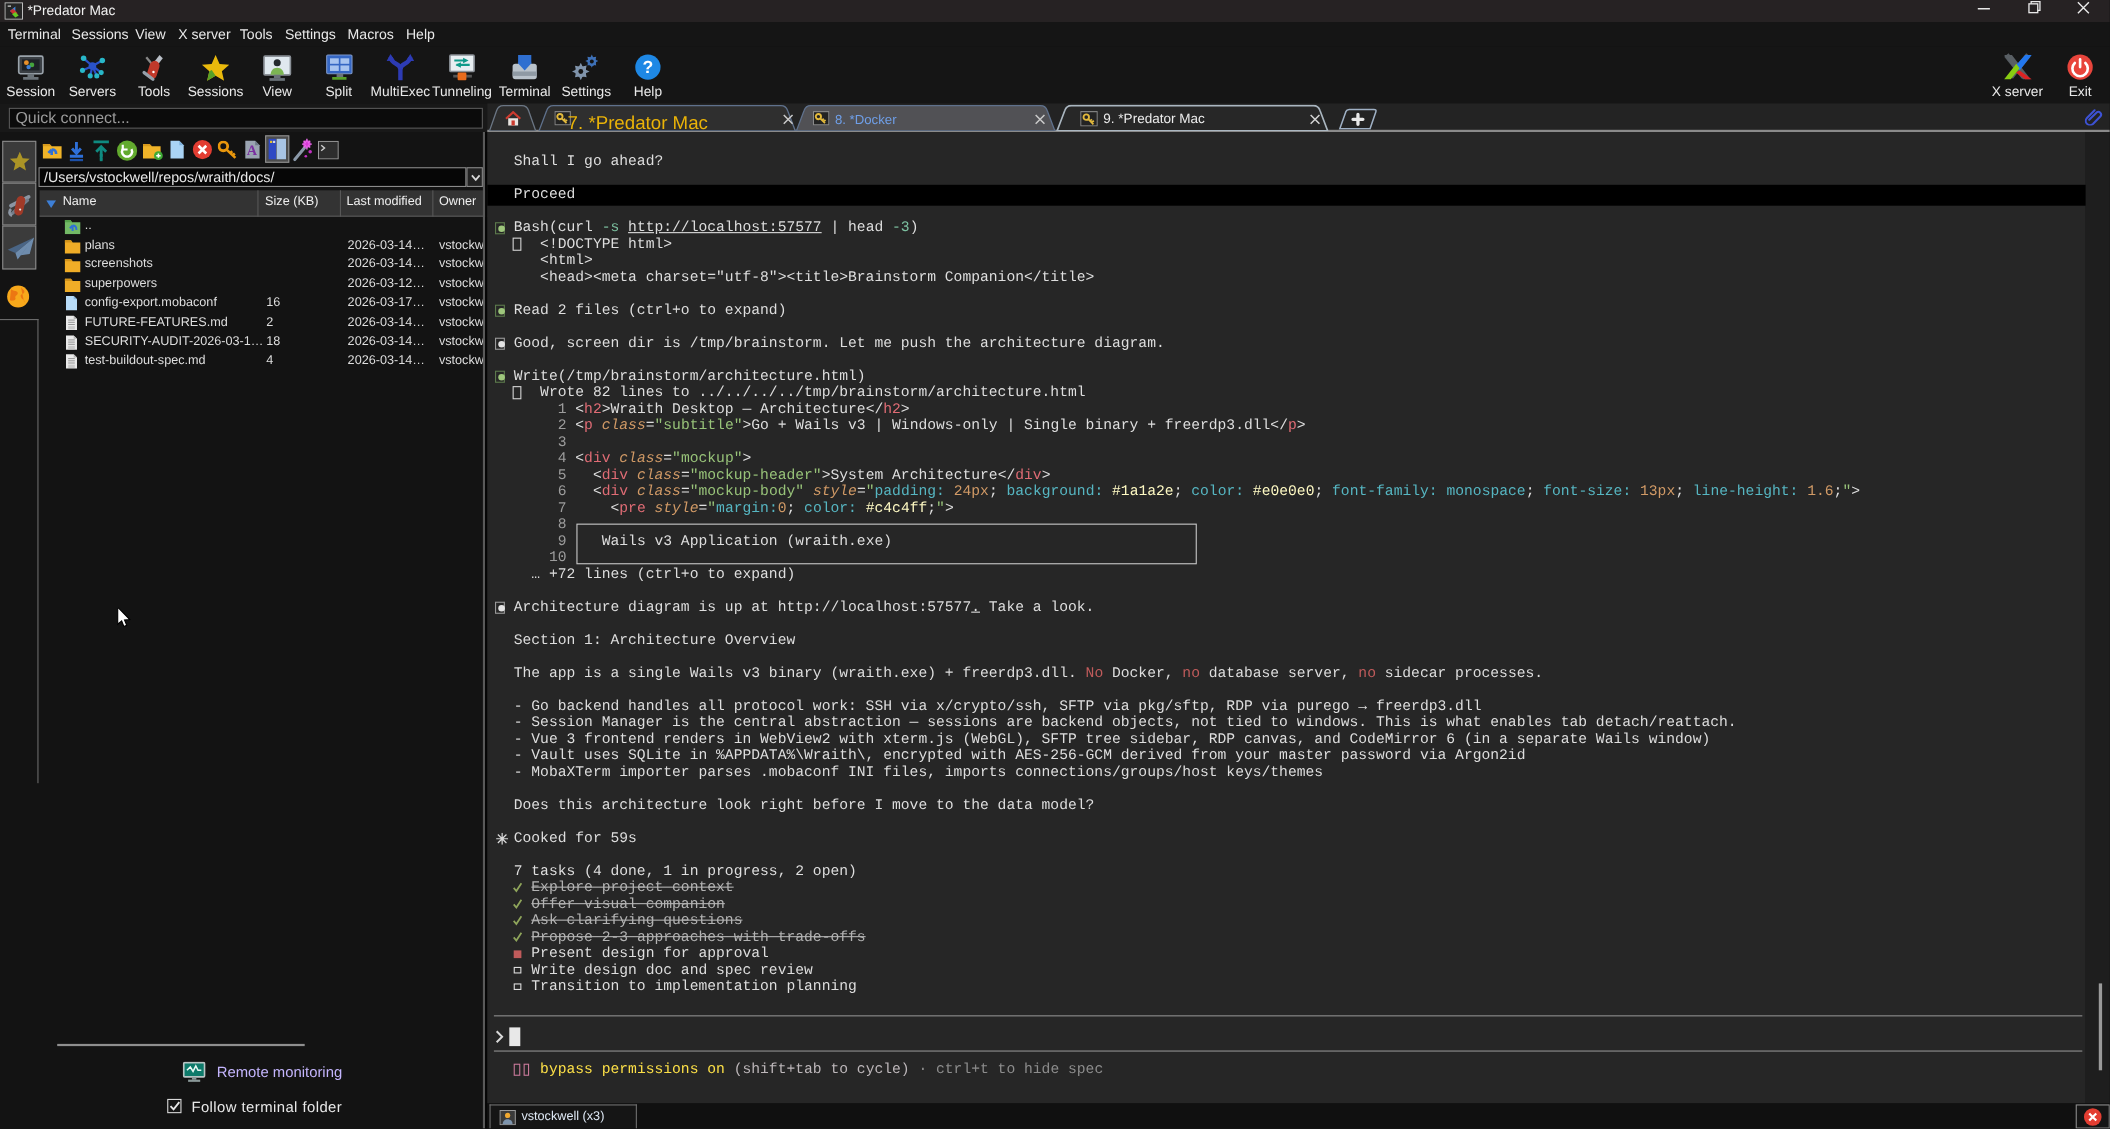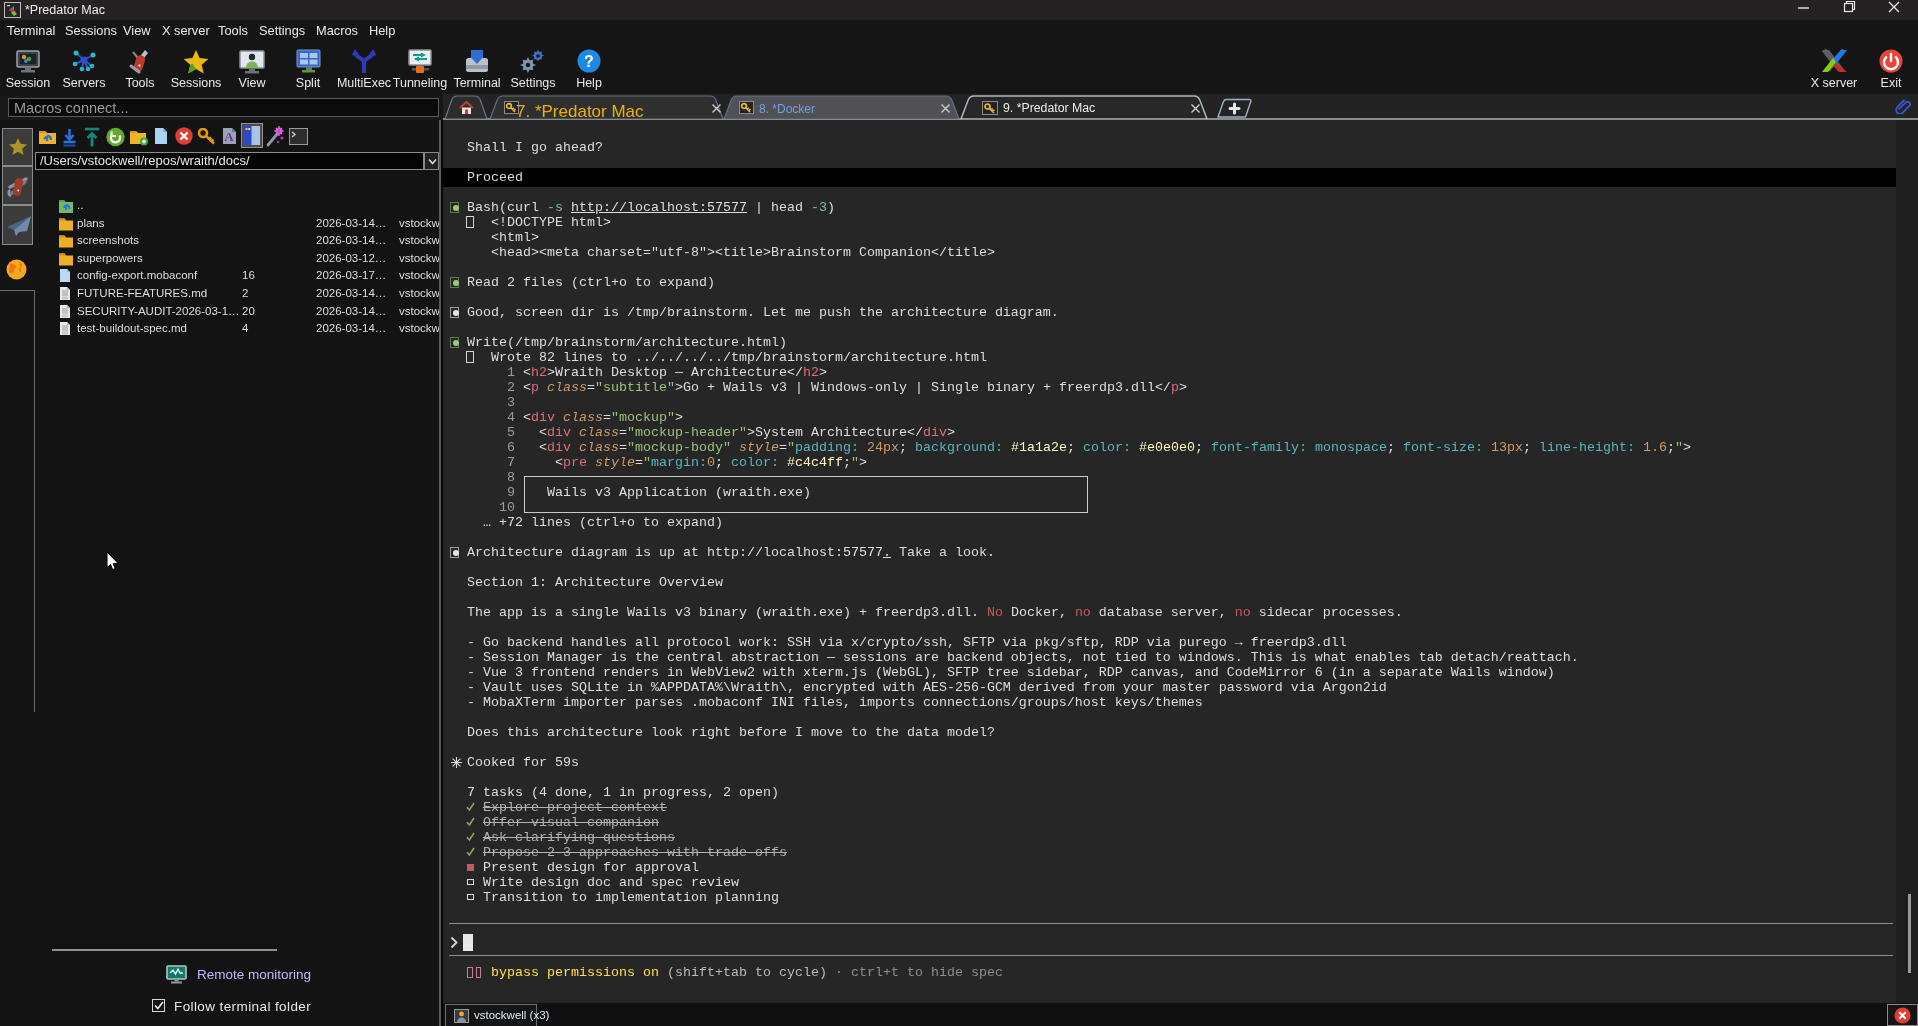--- a/index.html
+++ b/index.html
@@ -47,21 +47,21 @@
 
 .blt{position:absolute;width:9px;height:11px;border:1px solid}
 .blt i{position:absolute;right:-1px;top:2px;width:6px;height:6px;border-radius:50%}
 .bg .blt,.blt.g{border-color:#5c7a4c}.blt.g i{background:#9ec77c}
 .blt.w{border-color:#9a9a9a}.blt.w i{background:#e3e3e3}
 .tofu{position:absolute;width:8px;height:12px;border:1px solid #d5d5d5}
 
 .rule{position:absolute;left:449px;width:1444px;height:1px;background:#8f8f8f}
 
 #botbar{position:absolute;left:443px;top:1003px;width:1475px;height:23px;background:#101010}
-#utab{position:absolute;left:445px;top:1004px;width:92px;height:22px;background:#151515;border:1px solid #6f6f6f;border-bottom:none}
+#utab{position:absolute;left:445px;top:1004px;width:134px;height:22px;background:#151515;border:1px solid #6f6f6f;border-bottom:none}
 #closebox{position:absolute;left:1887px;top:1004px;width:31px;height:22px;background:#151515;border:1px solid #8a8a8a}
 </style></head><body>
 <div id="root">
 
 <div id="titlebar"></div>
 <svg class="abs" style="left:4px;top:2px" width="17" height="16" viewBox="0 0 17 16">
       <rect x="0.5" y="0.5" width="16" height="15" fill="#262626" stroke="#bdbdbd"></rect>
       <path d="M3 3h3v1.2H3z" fill="#cfcfcf"></path>
       <path d="M10 4 5 8l5 3z" fill="#4488dd"></path>
       <path d="M5 8l4 4 3-2-4-4z" fill="#cc3333"></path>
@@ -223,21 +223,21 @@
 <div class="tbtn" style="left:1863px">
       <svg width="30" height="28" viewBox="0 0 30 28">
         <circle cx="15" cy="13" r="11.5" fill="#e8453c"></circle>
         <path d="M15 6v7" stroke="#fff" stroke-width="2.4" stroke-linecap="round"></path>
         <path d="M10.2 9.2a7 7 0 1 0 9.6 0" fill="none" stroke="#fff" stroke-width="2.4" stroke-linecap="round"></path>
       </svg>
       <div class="lbl">Exit</div>
     </div>
 
 <div id="quickrow"></div>
-<div id="qc">Macros connect...</div>
+<div id="qc">Quick connect...</div>
 
 <div id="tabbar"></div>
 <div id="tabline"></div>
 <div id="tabs">
 <svg class="abs" style="left:444px;top:95px" width="44" height="24">
         <path d="M1 24 L7.5 5.5 Q9 1 13.5 1 L30.5 1 Q35 1 36.5 5.5 L43 24 Z" fill="#2d2d2d" stroke="#6b7684" stroke-width="1.2"></path>
       </svg>
 <svg class="abs" style="left:459px;top:101px" width="15" height="14" viewBox="0 0 15 14">
         <path d="M1 7 7.5 1 14 7" fill="none" stroke="#cc3b2f" stroke-width="2"></path>
         <path d="M3 6.5h9V13H3z" fill="#e8e4e0"></path>
@@ -385,20 +385,32 @@
         <path d="M3 4l3 2.5L3 9" fill="none" stroke="#cdcdcd" stroke-width="1.3"></path>
       </svg>
 
 <div id="pathbar">/Users/vstockwell/repos/wraith/docs/</div>
 <div id="pathdrop">
         <svg class="abs" style="left:3px;top:5px" width="9" height="7" viewBox="0 0 9 7">
           <path d="M1 1.5 4.5 5.5 8 1.5" fill="none" stroke="#d8d8d8" stroke-width="1.6"></path>
         </svg>
       </div>
 
+<div id="fhead">
+<svg class="abs" style="left:6px;top:9px" width="9" height="7" viewBox="0 0 9 7">
+          <path d="M0 0h9L4.5 7z" fill="#3d7fd6"></path>
+        </svg>
+<div class="abs" style="left:21px;top:4px">Name</div>
+<div class="abs" style="left:205px;top:4px">Size (KB)</div>
+<div class="abs" style="left:279px;top:4px">Last modified</div>
+<div class="abs" style="left:363px;top:4px">Owner</div>
+<div class="hsep" style="left:198px"></div>
+<div class="hsep" style="left:273px"></div>
+<div class="hsep" style="left:357px"></div>
+</div>
 
 <div id="frows">
 <div class="frow" style="top:78px">
           <svg class="abs" style="left:22px;top:1px" width="16" height="14" viewBox="0 0 16 14">
             <path d="M1 1h5l1.5 2H15v11H1z" fill="#72b966"></path>
             <path d="M1 1h5l1.5 2H1z" fill="#55a04a"></path>
             <path d="M8 11V6m0 0L5.5 8.5M8 6c2.6 0 3.5 1 3.5 4" stroke="#2e6fd8" stroke-width="1.8" fill="none"></path>
           </svg>
           <div class="fname">..</div>
         </div>
@@ -452,21 +464,21 @@
           <div class="fown">vstockw</div>
         </div>
 <div class="frow" style="top:184px">
           <svg class="abs" style="left:23px;top:0px" width="12" height="15" viewBox="0 0 12 15">
             <path d="M1 1h7l3 3v10H1z" fill="#e9e9e9"></path>
             <path d="M8 1l3 3H8z" fill="#b5b5b5"></path>
             <path d="M3 5h6M3 7h6M3 9h6" stroke="#8a8a8a" stroke-width="0.8"></path>
             <rect x="3" y="10.5" width="6" height="3" fill="#c9c9c9"></rect>
           </svg>
           <div class="fname">SECURITY-AUDIT-2026-03-1…</div>
-          <div class="fsize">20</div>
+          <div class="fsize">18</div>
           <div class="fdate">2026-03-14…</div>
           <div class="fown">vstockw</div>
         </div>
 <div class="frow" style="top:201px">
           <svg class="abs" style="left:23px;top:0px" width="12" height="15" viewBox="0 0 12 15">
             <path d="M1 1h7l3 3v10H1z" fill="#e9e9e9"></path>
             <path d="M8 1l3 3H8z" fill="#b5b5b5"></path>
             <path d="M3 5h6M3 7h6M3 9h6" stroke="#8a8a8a" stroke-width="0.8"></path>
             <rect x="3" y="10.5" width="6" height="3" fill="#c9c9c9"></rect>
           </svg>

